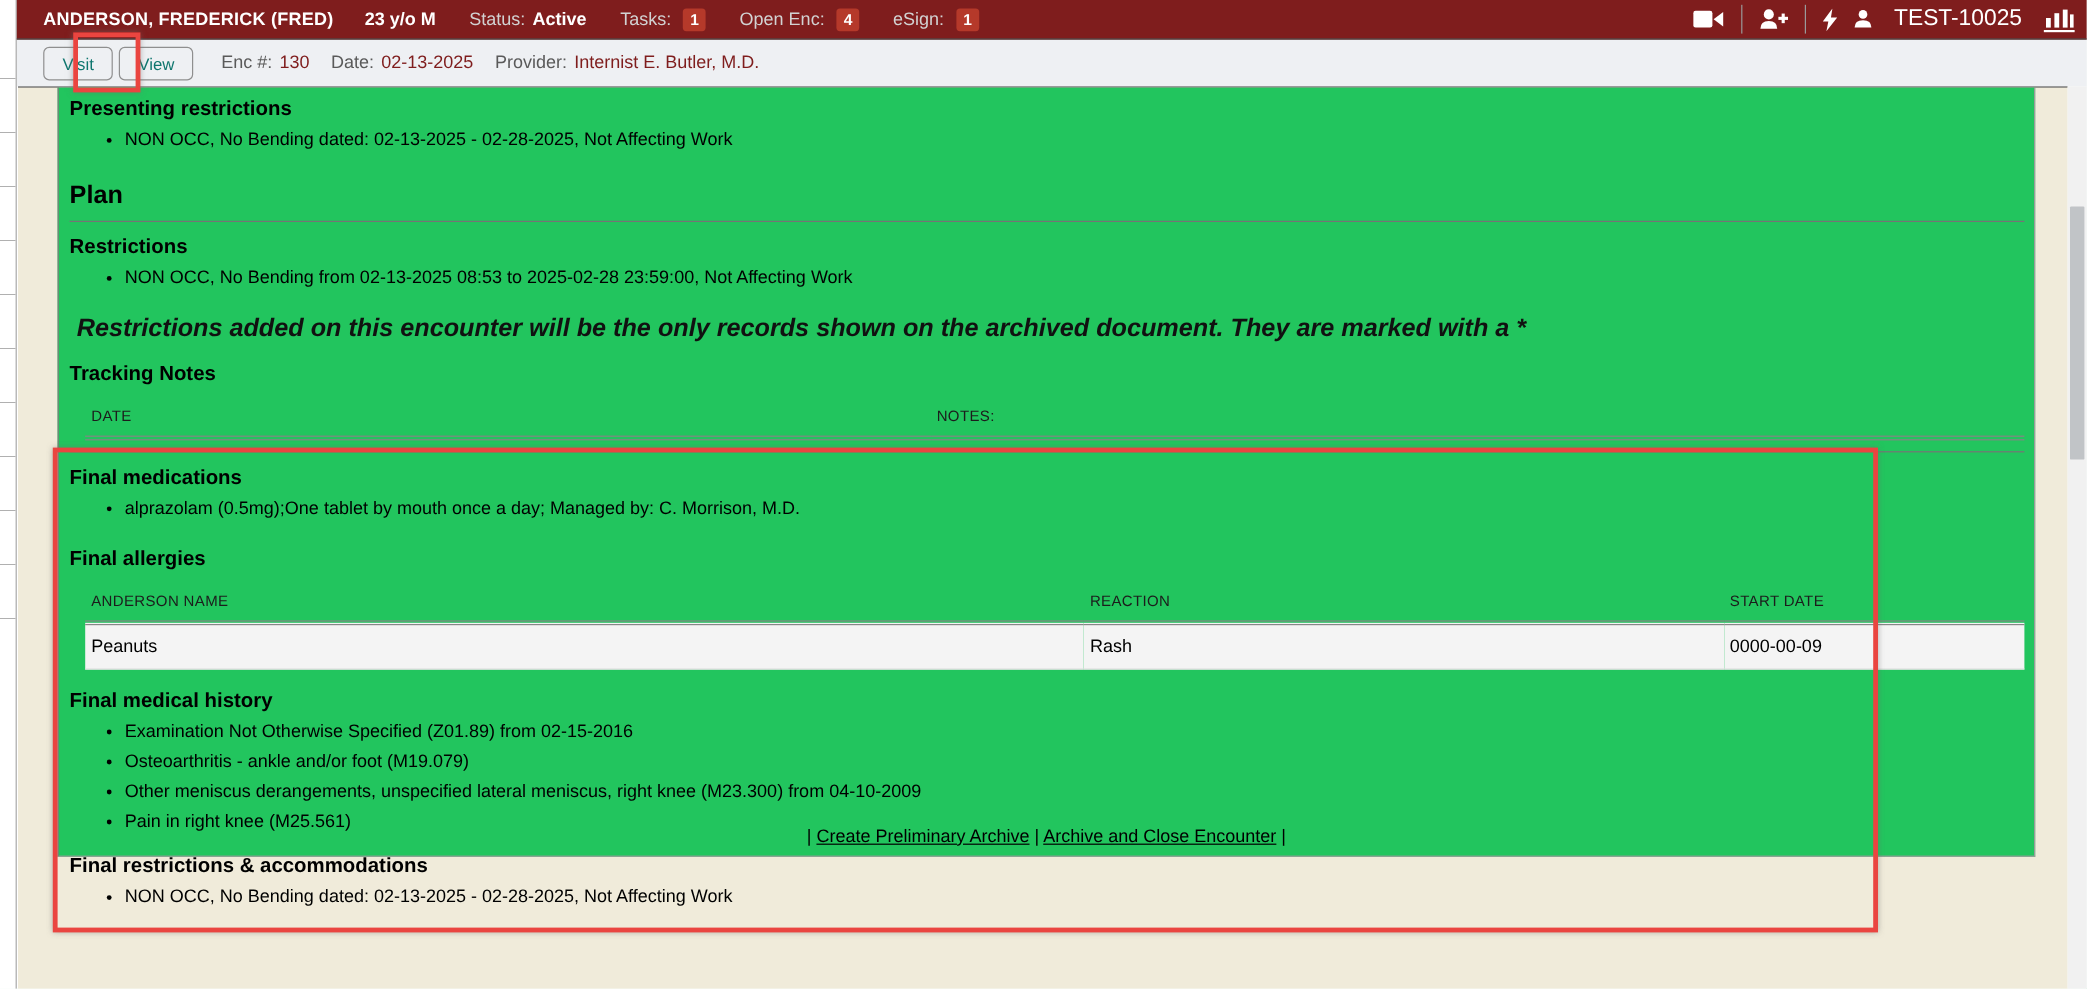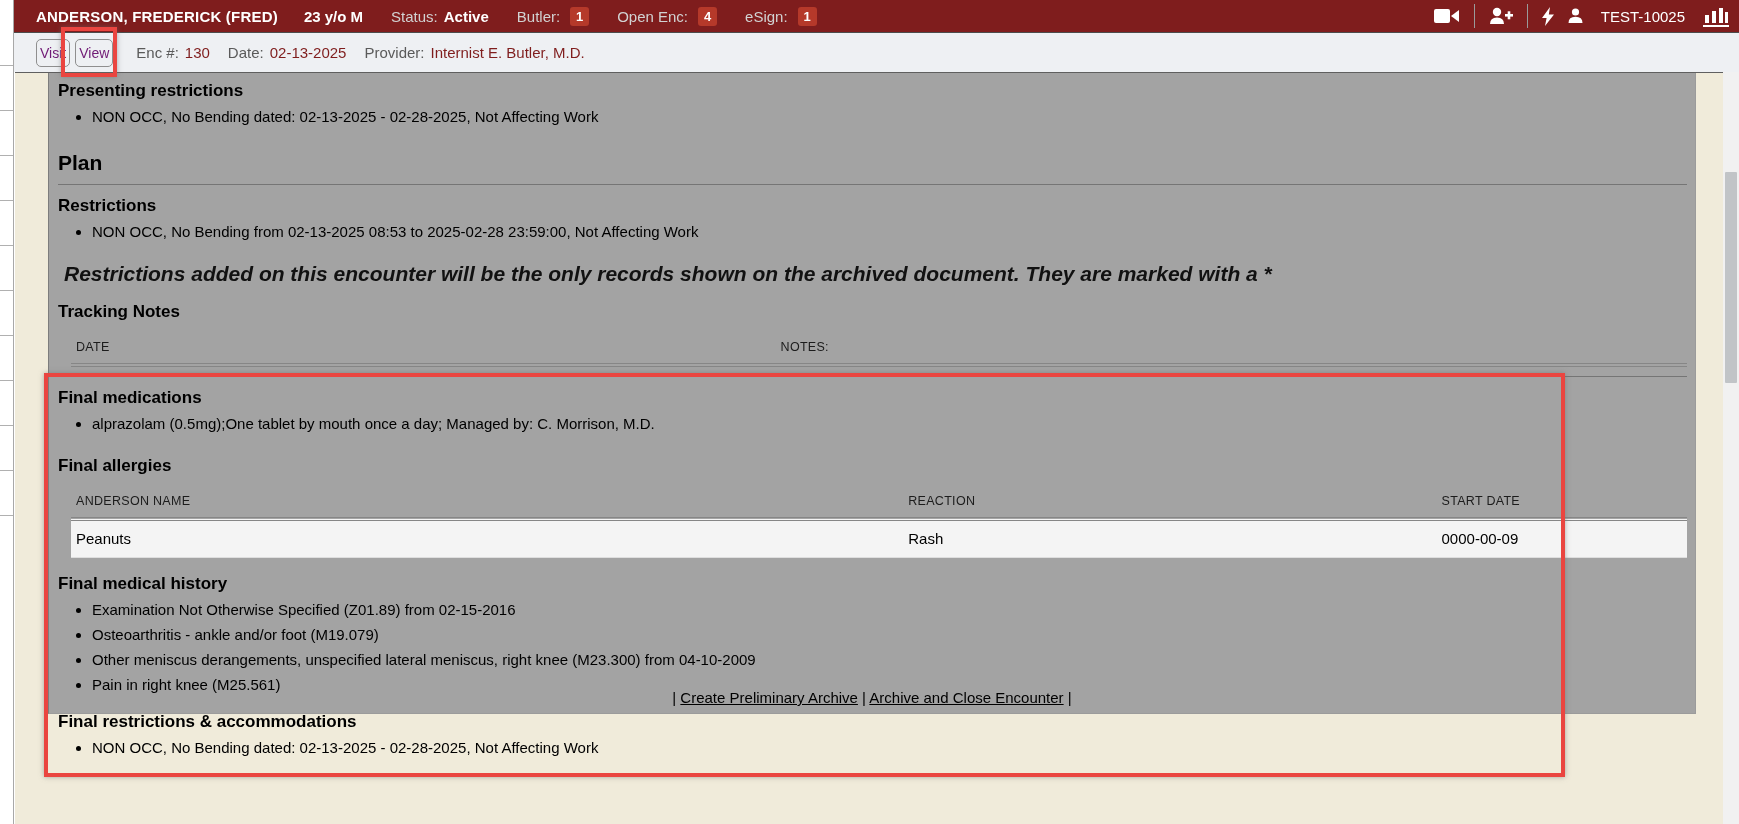--- a/index.html
+++ b/index.html
@@ -20,43 +20,43 @@
   .top-bar .name { font-weight:bold; letter-spacing:.2px; }
   .top-bar .agesex { font-weight:bold; margin-left:26px; }
   .tb-label { color:#d2d2d2; margin-left:28px; }
   .tb-value { color:#fff; font-weight:bold; margin-left:6px; }
   .badge { display:inline-block; min-width:19px; height:19px; line-height:19px;
     background:#b5392a; color:#fff; font-weight:bold; font-size:13px; text-align:center;
     border-radius:3px; margin-left:10px; padding:0 3px; }
   .top-right { margin-left:auto; display:flex; align-items:center; gap:14px; }
   .vdiv { width:1px; height:24px; background:#9a9a9a; }
   .icon-btn { display:flex; align-items:center; justify-content:center; cursor:pointer; }
-  .user-id { font-size:15px; color:#fff; margin:0 4px; }
+  .user-id { font-size:19px; color:#fff; margin:0 4px; }
 
   
   .enc-toolbar { position:absolute; left:14px; top:33px; width:1725px; height:39px;
     background:#eef0f3; display:flex; align-items:center; padding-left:22px;
     font-size:15px; color:#444; z-index:2; }
-  .tab-btn { padding:5px 3px; border:1px solid #8f8f8f; border-radius:5px;
-    background:#eef0f3; color:#701a75; font-size:14px; margin-right:5px; cursor:pointer; }
+  .tab-btn { padding:5px 15px; border:1px solid #8f8f8f; border-radius:5px;
+    background:#eef0f3; color:#0f766e; font-size:14px; margin-right:5px; cursor:pointer; }
   .enc-label { color:#5a5a5a; margin-left:18px; }
   .enc-value { color:#7f1d1d; margin-left:6px; }
 
   
   .page-beige { position:absolute; left:15px; top:71px; width:1708px; height:753px;
     background:#f0ebda; border-top:2px solid #5f5f5f; z-index:1; }
   .content-panel { position:absolute; left:48px; top:73px; width:1648px; height:641px;
-    background:#a3a3a3; border-left:1px solid #7d7d7d; border-right:1px solid #9b9b9b;
+    background:#22c55e; border-left:1px solid #7d7d7d; border-right:1px solid #9b9b9b;
     border-bottom:1px solid #9b9b9b; z-index:2; padding-top:6px; }
 
   h3.sec { font-size:17px; font-weight:bold; color:#000; margin:22px 0 5px 9px; }
   h3.first { margin-top:2px; }
   h2.big { font-size:21px; font-weight:bold; color:#000; margin:24px 0 0 9px; }
   hr.rule { border:none; border-top:1px solid #757575; margin:9px 8px 11px 9px; }
-  ul.blist { list-style:disc; padding-left:43px; margin-top:2px; }
+  ul.blist { list-style:disc; padding-left:55px; margin-top:2px; }
   ul.blist li { font-size:15px; color:#000; margin:4px 0; line-height:21px; }
   .note { font-size:21px; font-weight:bold; font-style:italic; color:#111;
     margin:20px 0 0 15px; }
 
   table.grid { width:calc(100% - 30px); margin:12px 0 0 22px; border-collapse:collapse; }
   table.grid th { text-align:left; font-size:12.5px; font-weight:400; color:#1c1c1c;
     padding:6px 0 9px 5px; border-bottom:4px double #868686; letter-spacing:.3px; }
   table.grid td { font-size:15px; color:#000; padding:9px 0 10px 5px;
     background:#f4f4f4; border-bottom:1px solid #dedede; }
   .tn-c1 { width:43.6%; } .tn-c2 { width:56.4%; }
@@ -87,21 +87,21 @@
 
   <div class="left-rail">
     <div class="ticks"></div>
   </div>
 
   <div class="top-bar">
     <span class="name">ANDERSON, FREDERICK (FRED)</span>
     <span class="agesex">23 y/o M</span>
     <span class="tb-label">Status:</span>
     <span class="tb-value">Active</span>
-    <span class="tb-label">Butler:</span>
+    <span class="tb-label">Tasks:</span>
     <span class="badge">1</span>
     <span class="tb-label">Open Enc:</span>
     <span class="badge">4</span>
     <span class="tb-label">eSign:</span>
     <span class="badge">1</span>
 
     <span class="top-right">
       <span class="icon-btn">
         <svg width="26" height="18" viewBox="0 0 26 18">
             <rect x="0" y="2" width="16" height="14" rx="2" fill="#fff"></rect>

